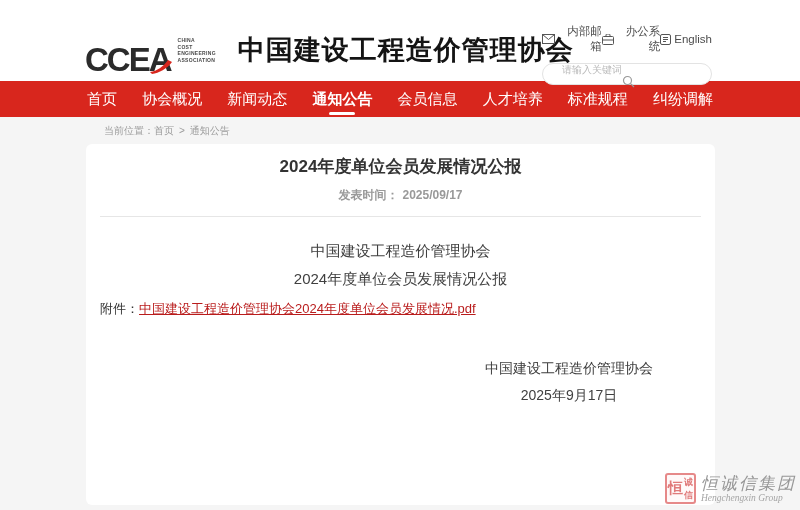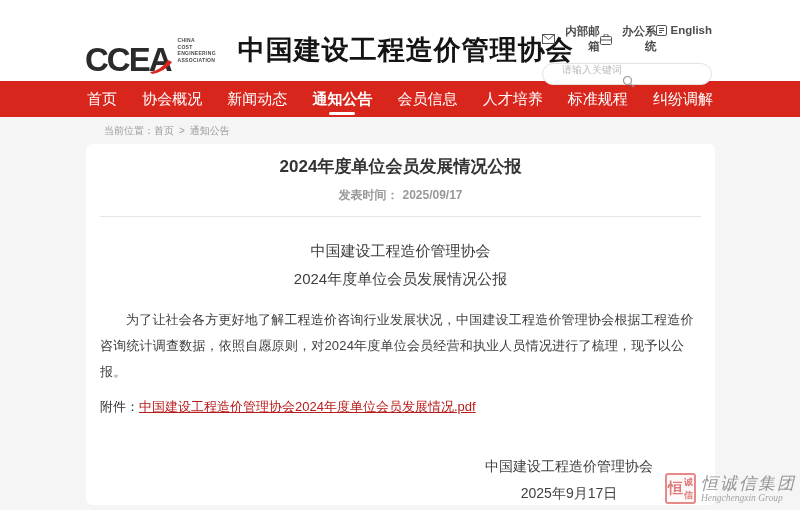--- a/index.html
+++ b/index.html
@@ -12,21 +12,21 @@
   
   .topbar { height:81px; background:#fff; position:relative; }
   .brand { position:absolute; left:85px; top:22px; display:flex; align-items:center; cursor:pointer; }
   .logo-text { font-size:33px; font-weight:bold; color:#2b2b2b; letter-spacing:-2px; line-height:36px; position:relative;margin-top:20px; }
   .logo-swoosh { position:absolute; right:-4px; bottom:3px; width:26px; height:16px; }
   .logo-sub { margin-left:7px; display:flex; flex-direction:column; justify-content:center; }
   .logo-sub span { font-size:5px; line-height:6.5px; color:#4a4a4a; letter-spacing:.3px; font-weight:bold; }
   .site-title { margin-left:22px; font-size:27px; font-weight:bold; color:#141414; letter-spacing:1px; }
 
   .top-utility { position:absolute; right:88px; top:24px; width:170px; text-align:right; }
-  .utility-row { display:flex; justify-content:space-between; align-items:flex-start;font-weight:bold; }
+  .utility-row { display:flex; justify-content:space-between; align-items:center; }
   .utility-link { display:inline-flex; align-items:center; gap:3px; font-size:11.5px; color:#4d4d4d; cursor:pointer; text-decoration:none; }
   .utility-link svg { display:block; }
   .search-box { margin-top:9px; height:22px; border:1px solid #e3e3e3; border-radius:11px; background:#fff;
     display:flex; align-items:center; padding:0 8px 0 10px;flex-direction:column; }
   .search-box input { border:none; outline:none; flex:1; font-size:10px; color:#666; background:transparent; min-width:0;
     font-family:"Liberation Sans","DejaVu Sans",sans-serif; }
   .search-box input::placeholder { color:#bbb; }
   .search-btn { cursor:pointer; display:flex; align-items:center; }
 
   
@@ -156,21 +156,20 @@
 <div class="card">
   <div class="article-title">2024年度单位会员发展情况公报</div>
   <div class="publish-row">
     <span>发表时间：</span><span class="date">2025/09/17</span>
   </div>
   <hr class="divider">
 
   <div class="doc-heading first">中国建设工程造价管理协会</div>
   <div class="doc-heading second">2024年度单位会员发展情况公报</div>
 
-  <p class="doc-paragraph">为了让社会各方更好地了解工程造价咨询行业发展状况，中国建设工程造价管理协会根据工程造价咨询统计调查数据，依照自愿原则，对2024年度单位会员经营和执业人员情况进行了梳理，现予以公报。</p>
 
   <div class="attachment-row">
     <span>附件：</span><a>中国建设工程造价管理协会2024年度单位会员发展情况.pdf</a>
   </div>
 
   <div class="signature">
     <div>中国建设工程造价管理协会</div>
     <div>2025年9月17日</div>
   </div>
 </div>

